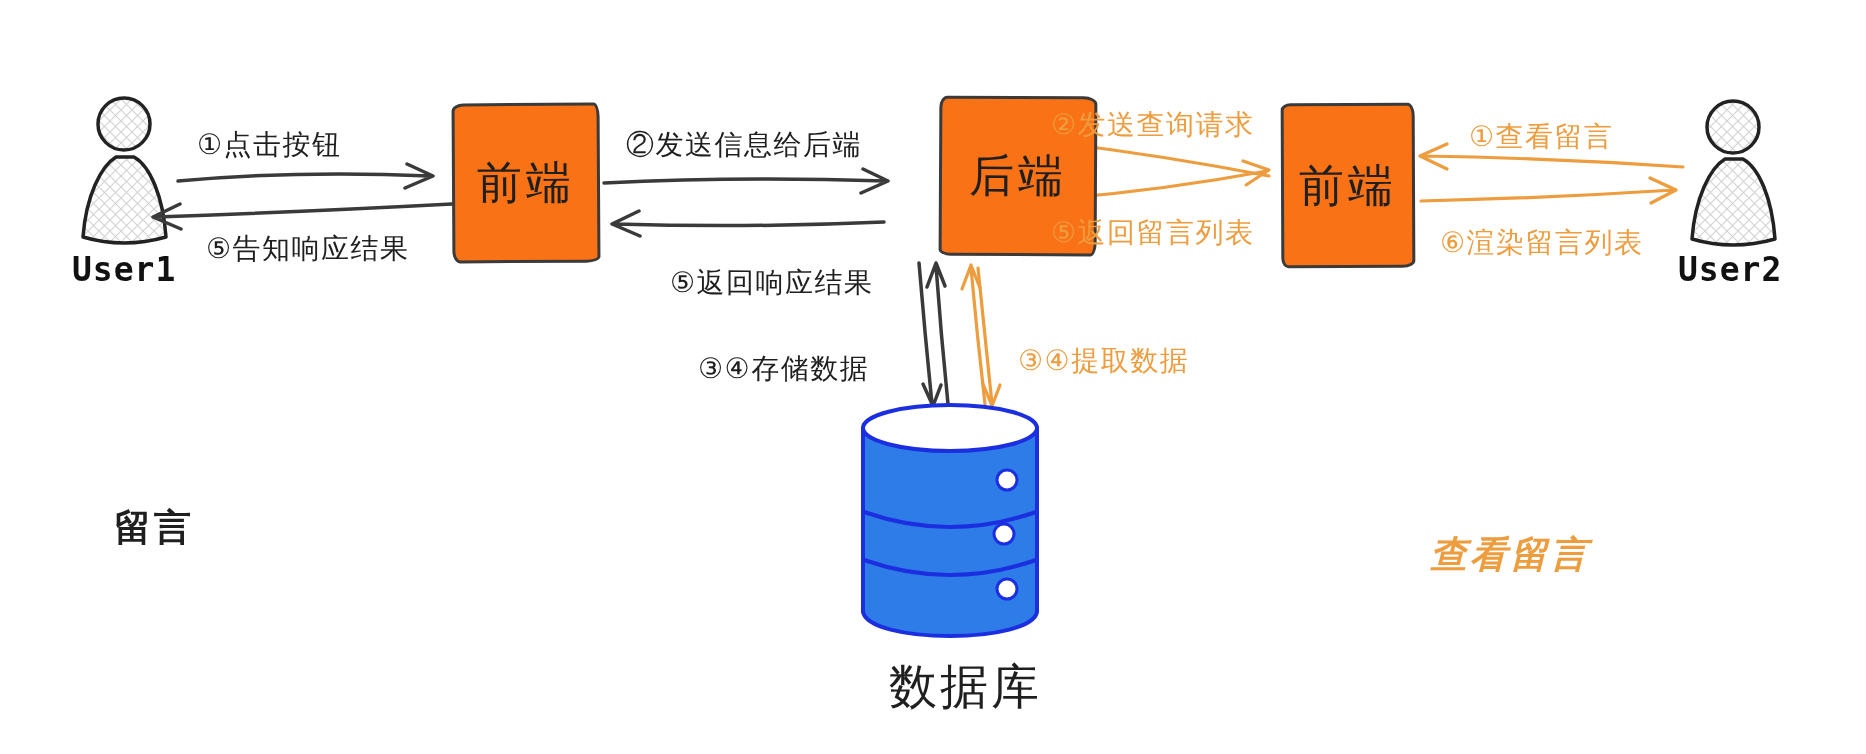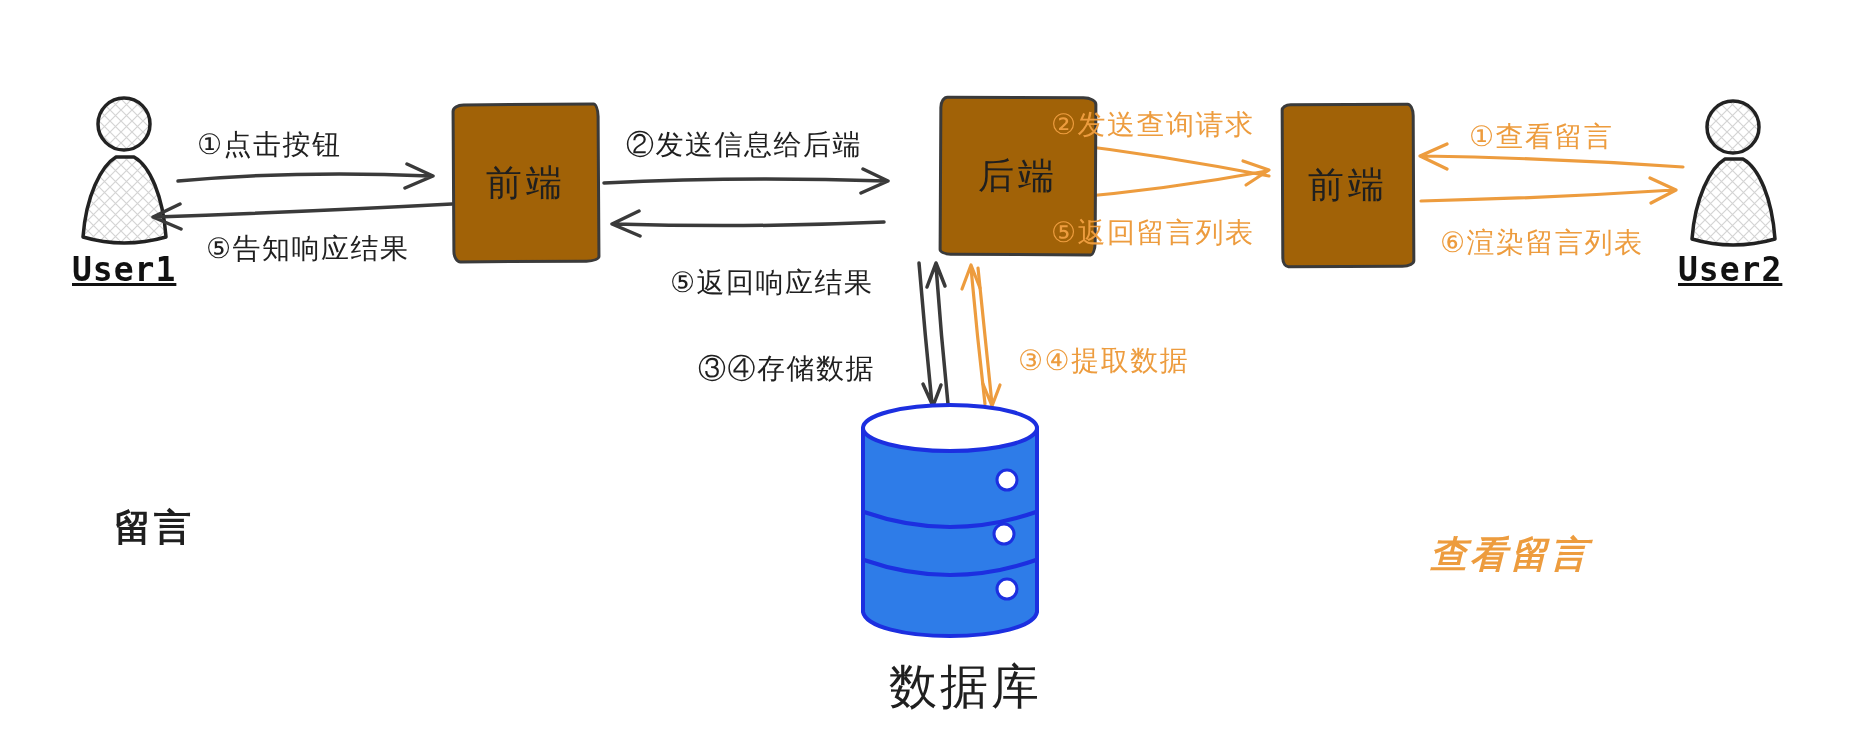--- a/index.html
+++ b/index.html
@@ -15,22 +15,22 @@
   svg.art { position: absolute; left: 0; top: 0; }
 
   .ink   { stroke: #3a3a3a; stroke-width: 3.5; fill: none; stroke-linecap: round; stroke-linejoin: round; }
   .warm  { stroke: #ED9C3E; stroke-width: 3.2; fill: none; stroke-linecap: round; stroke-linejoin: round; }
   .figure { stroke: #222222; stroke-width: 3.5; fill: url(#hatch); stroke-linejoin: round; }
 
   .node {
     position: absolute;
     display: flex; align-items: center; justify-content: center;
     border: 3.5px solid #3a3a3a;
-    background: #a16207;
-    font-size: 36px; color: #1f1f1f;
+    background: #f97316;
+    font-size: 45px; color: #1f1f1f;
     letter-spacing: 4px;
   }
   .node.r1 { border-radius: 12px 6px 14px 8px / 8px 14px 6px 12px; transform: rotate(-0.35deg); }
   .node.r2 { border-radius: 8px 14px 6px 12px / 12px 8px 14px 6px; transform: rotate(0.3deg); margin-left: 48px; }
   .node.r3 { border-radius: 10px 7px 13px 7px / 7px 13px 7px 10px; transform: rotate(-0.25deg); }
 
   .lbl {
     position: absolute;
     color: #1f1f1f;
     font-size: 28px;
@@ -41,21 +41,20 @@
   .lbl.orange { color: #ED9C3E; }
 
   .user-label {
     position: absolute;
     font-family: "DejaVu Sans Mono", "Liberation Mono", monospace;
     font-weight: bold;
     font-size: 33px;
     color: #111111;
     letter-spacing: 1px;
     white-space: nowrap;
-    text-decoration: underline;
   }
 
   .flow-title {
     position: absolute;
     font-size: 37px;
     font-weight: 600;
     color: #1f1f1f;
     letter-spacing: 3px;
     white-space: nowrap;
   }
@@ -122,21 +121,21 @@
 
   <div class="node r3" style="left:1281px; top:103px; width:134px; height:165px;">前端</div>
 
   <div class="user-label" style="left:72px; top:250px;">User1</div>
   <div class="user-label" style="left:1678px; top:250px;">User2</div>
 
   <div class="lbl" style="left:197px; top:126px;">①点击按钮</div>
   <div class="lbl" style="left:206px; top:230px;">⑤告知响应结果</div>
   <div class="lbl" style="left:626px; top:126px;font-family:Liberation Mono, monospace;">②发送信息给后端</div>
   <div class="lbl" style="left:638px; top:264px;margin-left:32px;">⑤返回响应结果</div>
-  <div class="lbl" style="left:698px; top:350px;font-family:Liberation Mono, monospace;">③④存储数据</div>
+  <div class="lbl" style="left:698px; top:350px;">③④存储数据</div>
   <div class="flow-title" style="left:114px; top:503px;">留言</div>
 
   <div class="lbl orange" style="left:1051px; top:106px;">②发送查询请求</div>
   <div class="lbl orange" style="left:1051px; top:214px;">⑤返回留言列表</div>
   <div class="lbl orange" style="left:1018px; top:342px;">③④提取数据</div>
   <div class="lbl orange" style="left:1469px; top:118px;">①查看留言</div>
   <div class="lbl orange" style="left:1440px; top:224px;text-align:center;">⑥渲染留言列表</div>
   <div class="flow-title orange" style="left:1430px; top:530px;font-style:italic;">查看留言</div>
 
   <div class="db-label" style="left:889px; top:655px;">数据库</div>

